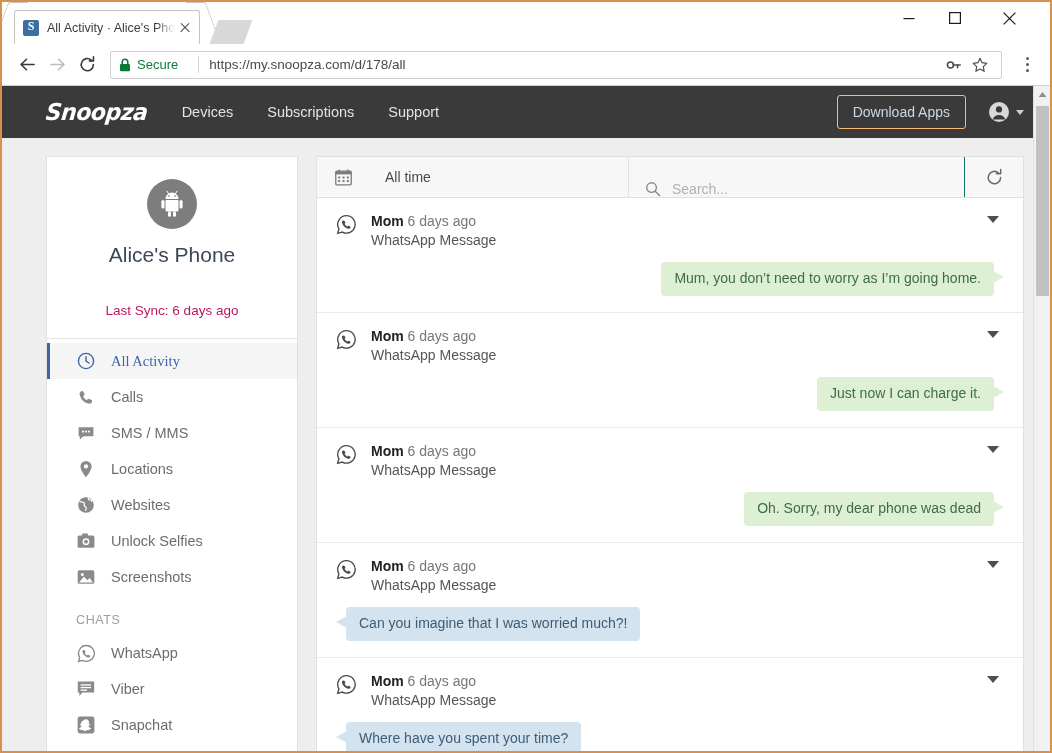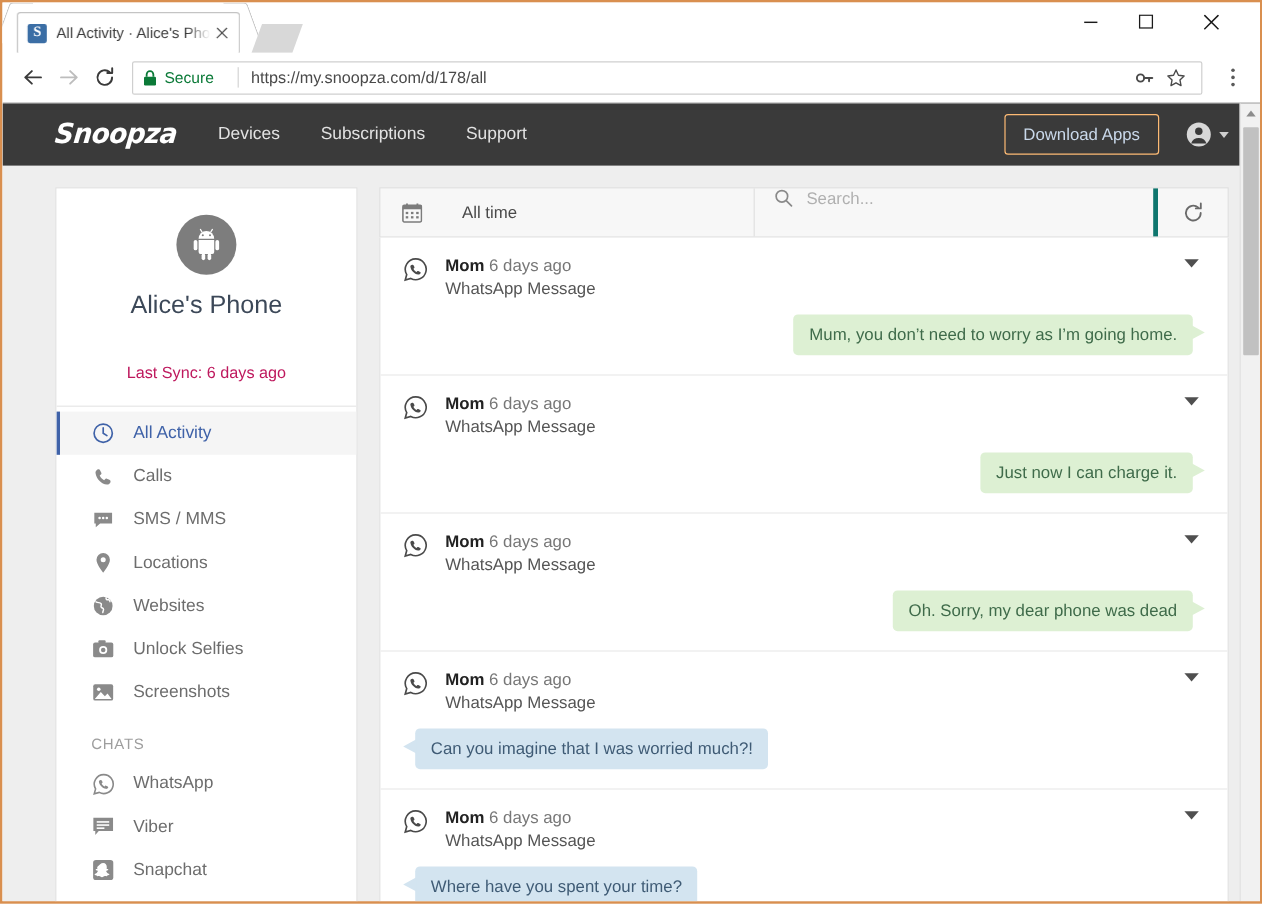--- a/index.html
+++ b/index.html
@@ -299,20 +299,21 @@
     width: 20px;
     flex: 0 0 20px;
     margin-right: 15px;
     display: flex;
     align-items: center;
     justify-content: center;
   }
   .side-item.active {
     background: #f5f5f5;
     color: #3f62a8;
+    font-family: Liberation Serif, serif;
   }
   .side-item.active::before {
     content: "";
     position: absolute;
     left: 0; top: 0; bottom: 0;
     width: 3px;
     background: #3f62a8;
   }
   #side-nav-top { padding: 4px 0 8px; }
   #chats-label {
@@ -344,23 +345,23 @@
     border-right: 1px solid #e0e0e0;
     cursor: pointer;
     color: #4a4a4a;
     font-size: 14px;
     gap: 22px;
   }
   #filter-btn .ico { margin-right: 11px; display: flex; }
   #search-wrap {
     flex: 1 1 auto;
     display: flex;
-    align-items: flex-start;
+    align-items: flex-end;
     padding-left: 16px;
-    border-right: 4px solid #0f766e;
+    border-right: 1px solid #0f766e;
   }
   #search-wrap .ico { margin-right: 11px; display: flex; }
   #search-input {
     border: none;
     background: transparent;
     outline: none;
     font-size: 14px;
     color: #444;
     width: 100%;
     font-family: "Liberation Sans", sans-serif;

